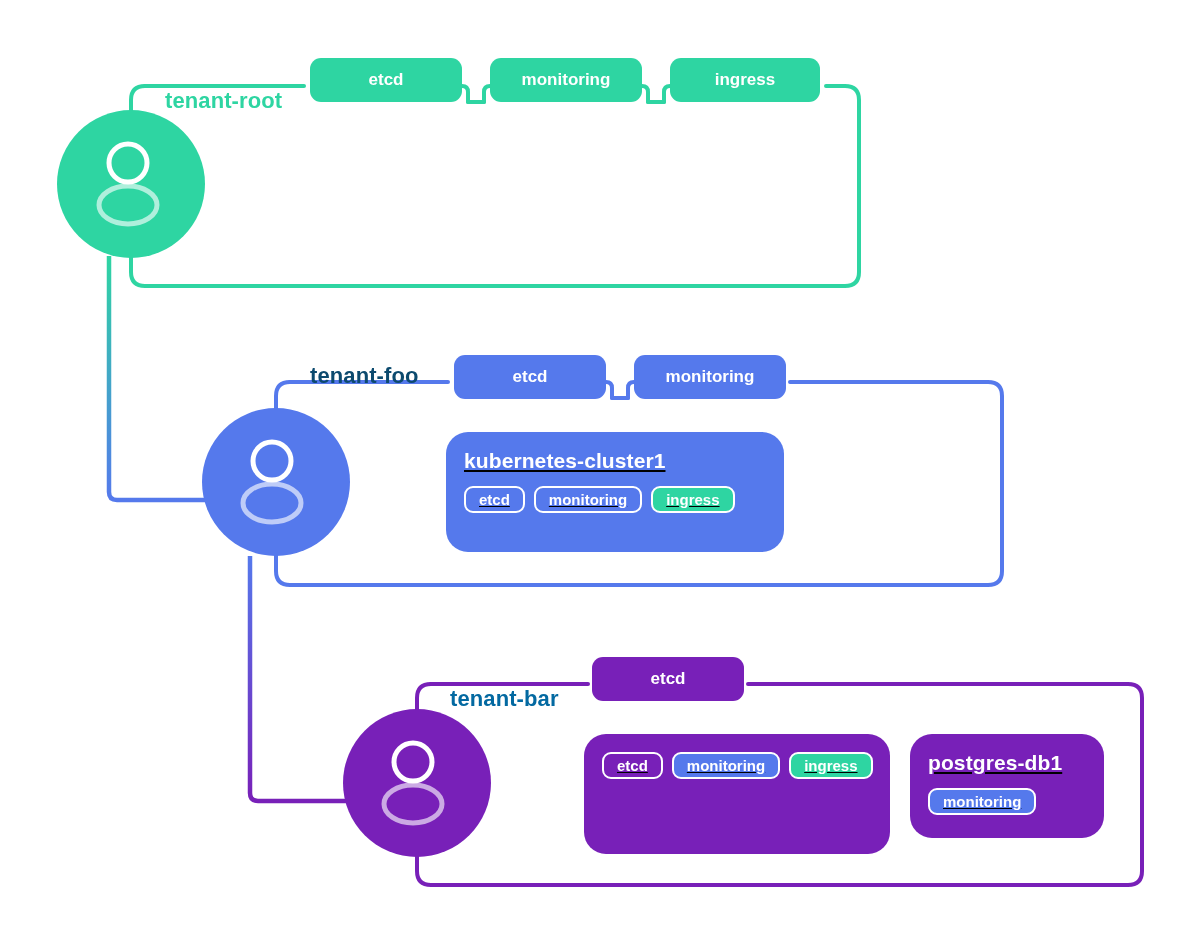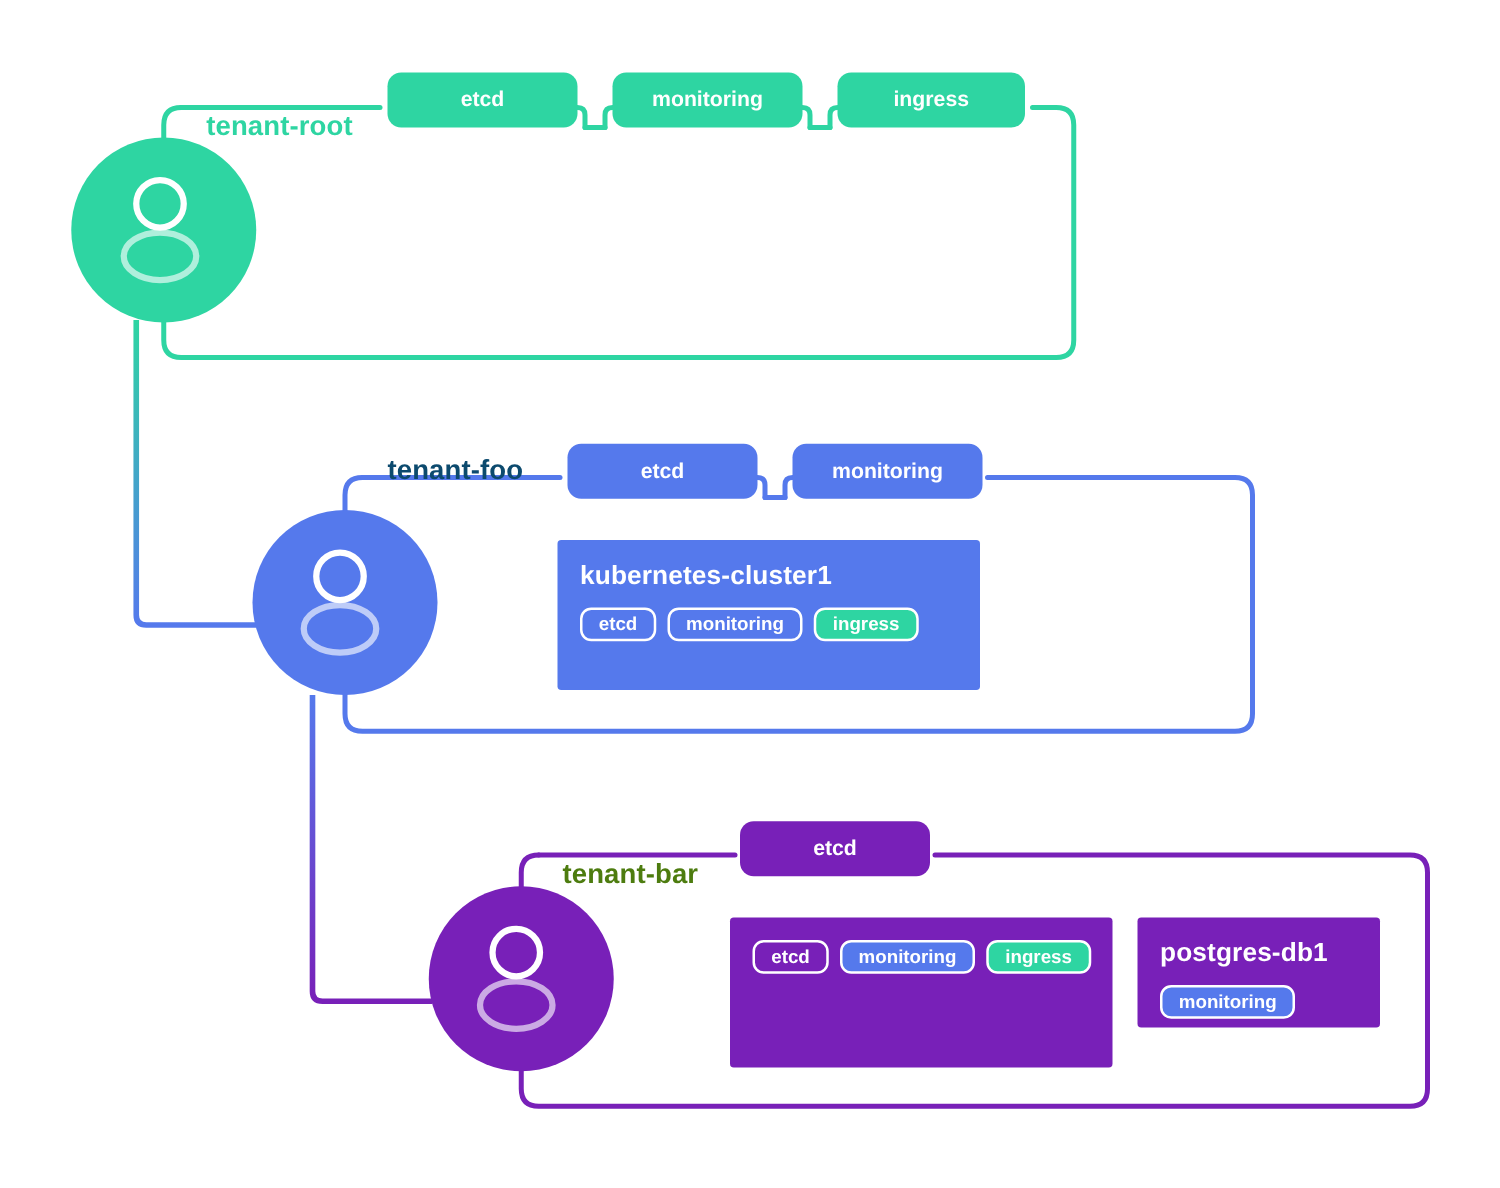--- a/index.html
+++ b/index.html
@@ -29,23 +29,24 @@
     color:#ffffff;
     font-size:17px;
     font-weight:600;
     white-space:nowrap;
     box-sizing:border-box;
   }
 
   
   .card{
     position:absolute;
-    border-radius:3px;
+    border-radius:22px;
     box-sizing:border-box;
     padding:18px 18px 16px 18px;
+    text-decoration:underline;
   }
   .card-title{
     color:#ffffff;
     font-size:21px;
     font-weight:700;
     letter-spacing:.1px;
     white-space:nowrap;
     line-height:1;
     margin-bottom:15px;
   }
@@ -199,32 +200,32 @@
 
   <div class="card" style="left:446px;top:432px;width:338px;height:120px;background:#5579ec;">
     <div class="card-title">kubernetes-cluster1</div>
     <div class="card-tags">
       <span class="tag outline">etcd</span>
       <span class="tag outline">monitoring</span>
       <span class="tag fill-green">ingress</span>
     </div>
   </div>
 
-  <div class="tenant-label" style="left:450px;top:688px;color:#4d7c0f;text-align:right;">tenant-bar</div>
+  <div class="tenant-label" style="left:450px;top:688px;color:#0369a1;text-align:right;">tenant-bar</div>
 
   <div class="chip" style="left:592px;top:657px;width:152px;height:44px;background:#7820b8;">etcd</div>
 
   <div class="card" style="left:584px;top:734px;width:306px;height:120px;background:#7820b8;">
     <div class="card-tags">
       <span class="tag outline">etcd</span>
       <span class="tag fill-blue">monitoring</span>
       <span class="tag fill-green">ingress</span>
     </div>
   </div>
 
-  <div class="card" style="left:910px;top:734px;width:194px;height:88px;background:#7820b8;">
+  <div class="card" style="left:910px;top:734px;width:194px;height:104px;background:#7820b8;">
     <div class="card-title">postgres-db1</div>
     <div class="card-tags">
       <span class="tag fill-blue">monitoring</span>
     </div>
   </div>
 
 </div>
 
 </body></html>

